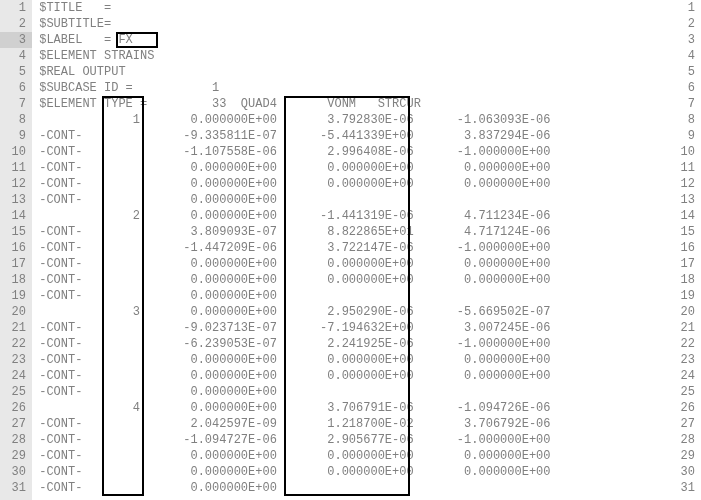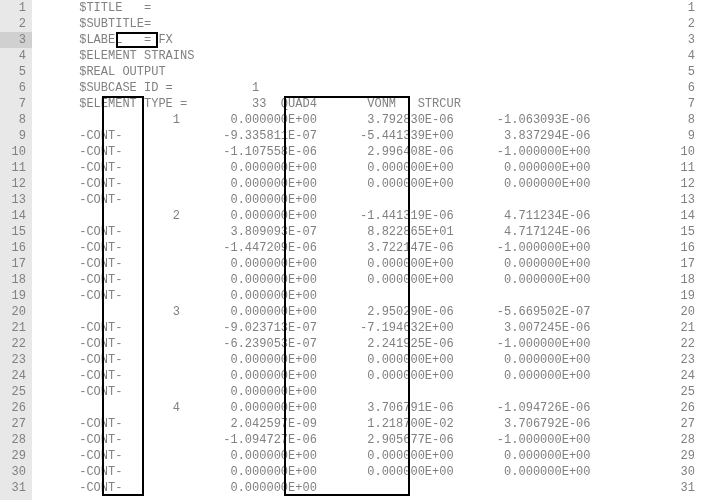--- a/index.html
+++ b/index.html
@@ -37,21 +37,20 @@
     position: absolute;
     left: 32px;
     top: 0;
     right: 0;
     white-space: pre;
     color: #808080;
   }
   .row {
     height: 16px;
     position: relative;
-    padding-left: 40px;
   }
   .row .text {
     display: inline-block;
     height: 16px;
   }
   .row .rnum {
     position: absolute;
     right: 6px;
     top: 0;
     color: #808080;

